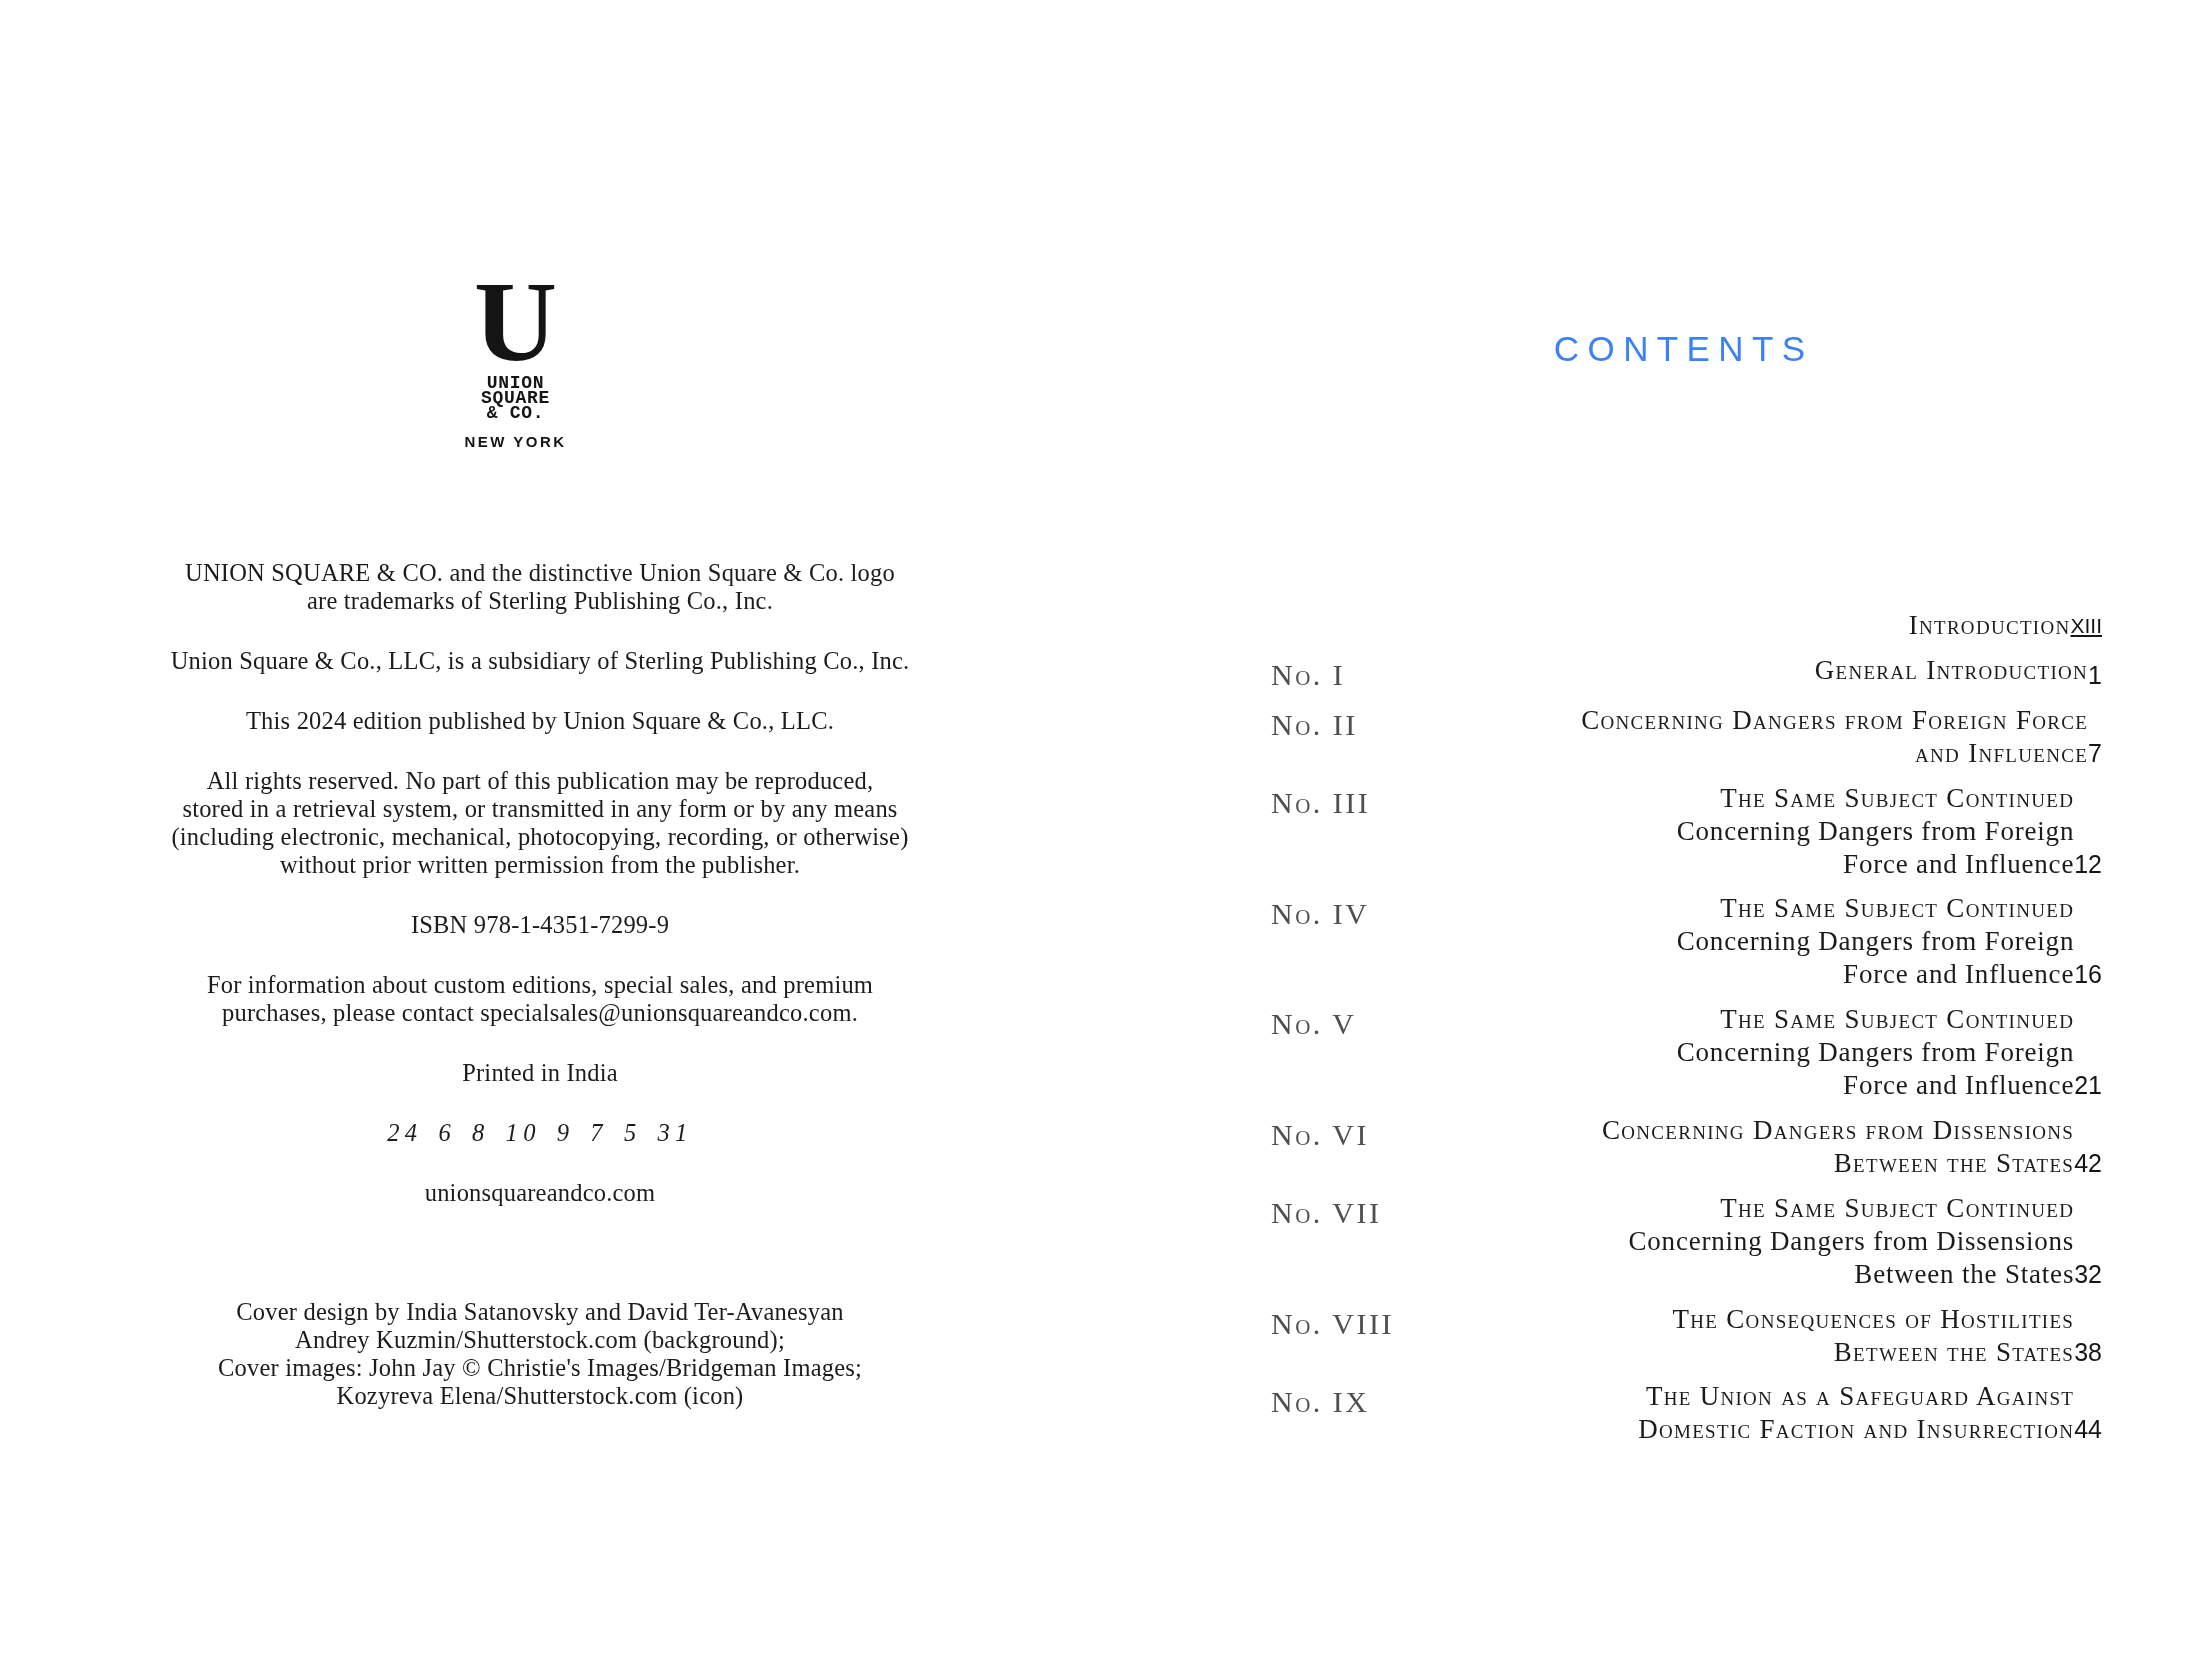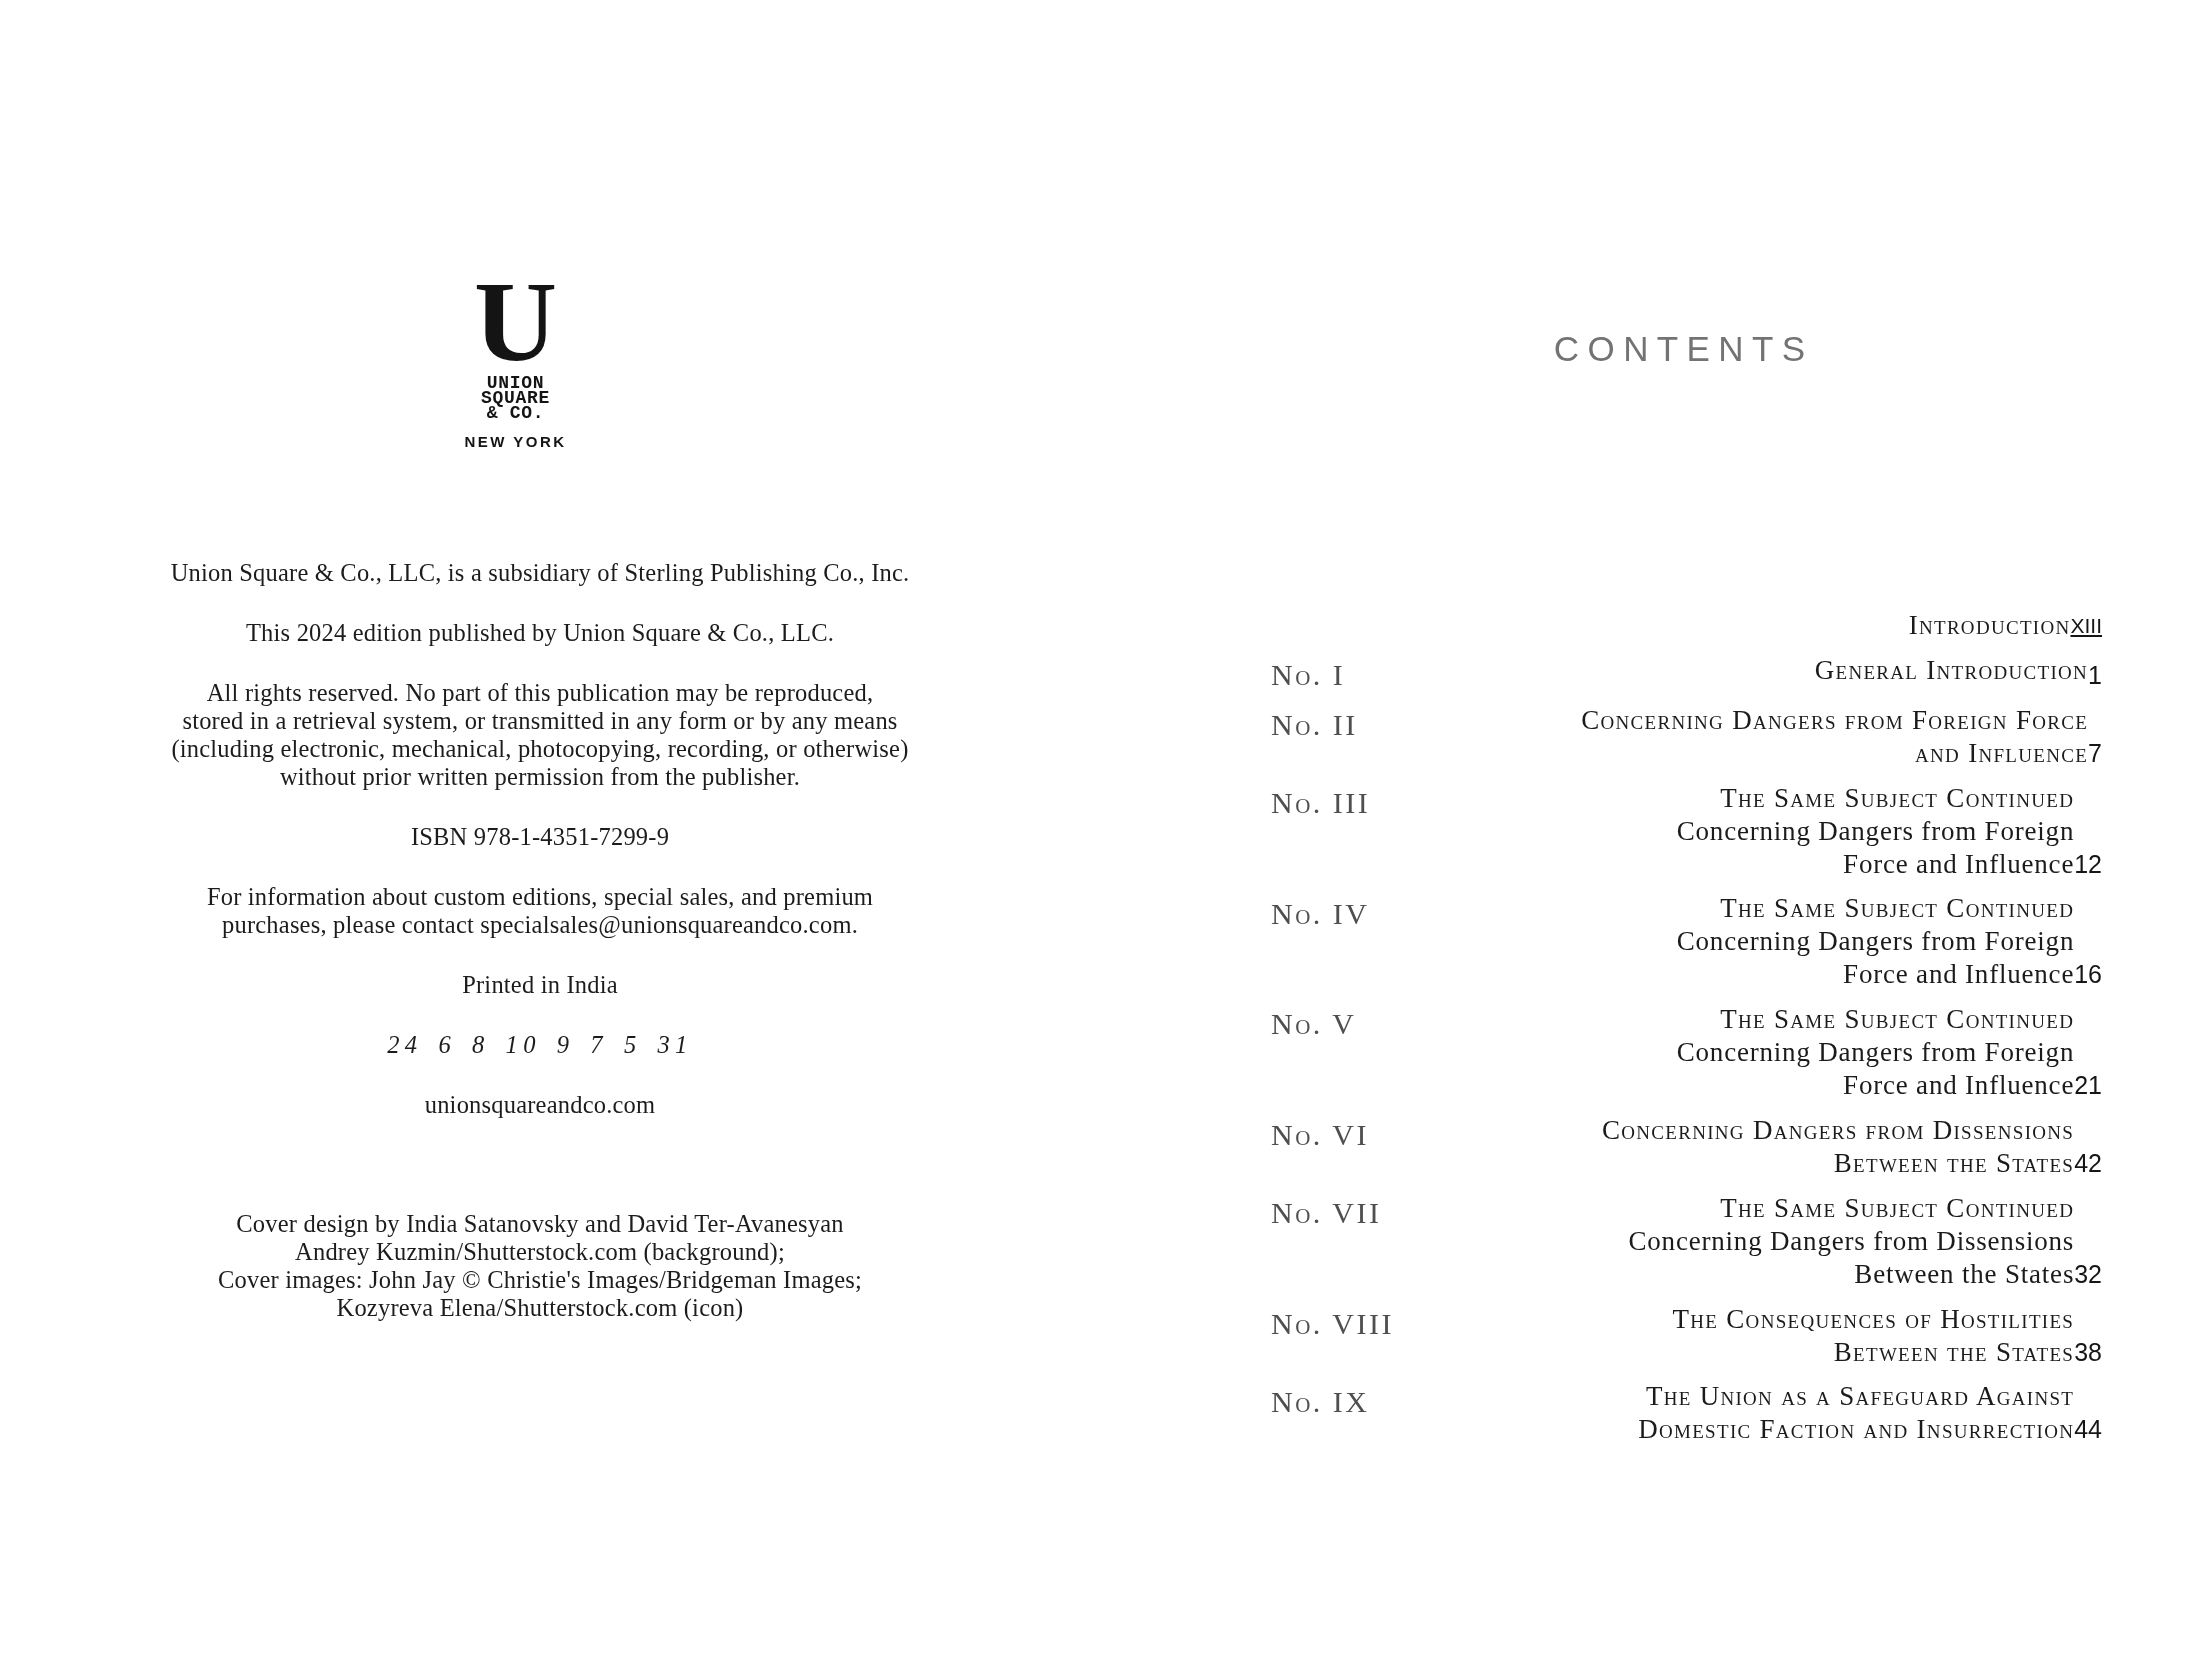--- a/index.html
+++ b/index.html
@@ -69,21 +69,21 @@
   .contents-title{
     position:absolute;
     left:1435px; top:329px;
     width:489px;
     text-align:center;
     text-indent:8.4px;
     font-family:"Liberation Sans", sans-serif;
     font-weight:400;
     font-size:35px;
     letter-spacing:8.4px;
-    color:#737373;
+    color:#3b82f6;
   }
   .toc{
     position:absolute;
     left:1271px; top:609px;
     width:831px;
     display:flex;
     flex-direction:column;
     gap:11.8px;
   }
   .toc-row{
@@ -127,20 +127,24 @@
       <div class="logo-name">
         <span class="ln" style="display:block">UNION</span>
         <span class="ln" style="display:block">SQUARE</span>
         <span class="ln" style="display:block">&amp; CO.</span>
       </div>
       <div class="logo-city">NEW YORK</div>
     </div>
 
     <div class="copyright">
 
+      <div class="para">
+        <div>UNION SQUARE &amp; CO. and the distinctive Union Square &amp; Co. logo</div>
+        <div>are trademarks of Sterling Publishing Co., Inc.</div>
+      </div>
 
       <div class="para">
         <div>Union Square &amp; Co., LLC, is a subsidiary of Sterling Publishing Co., Inc.</div>
       </div>
 
       <div class="para">
         <div>This 2024 edition published by Union Square &amp; Co., LLC.</div>
       </div>
 
       <div class="para">

